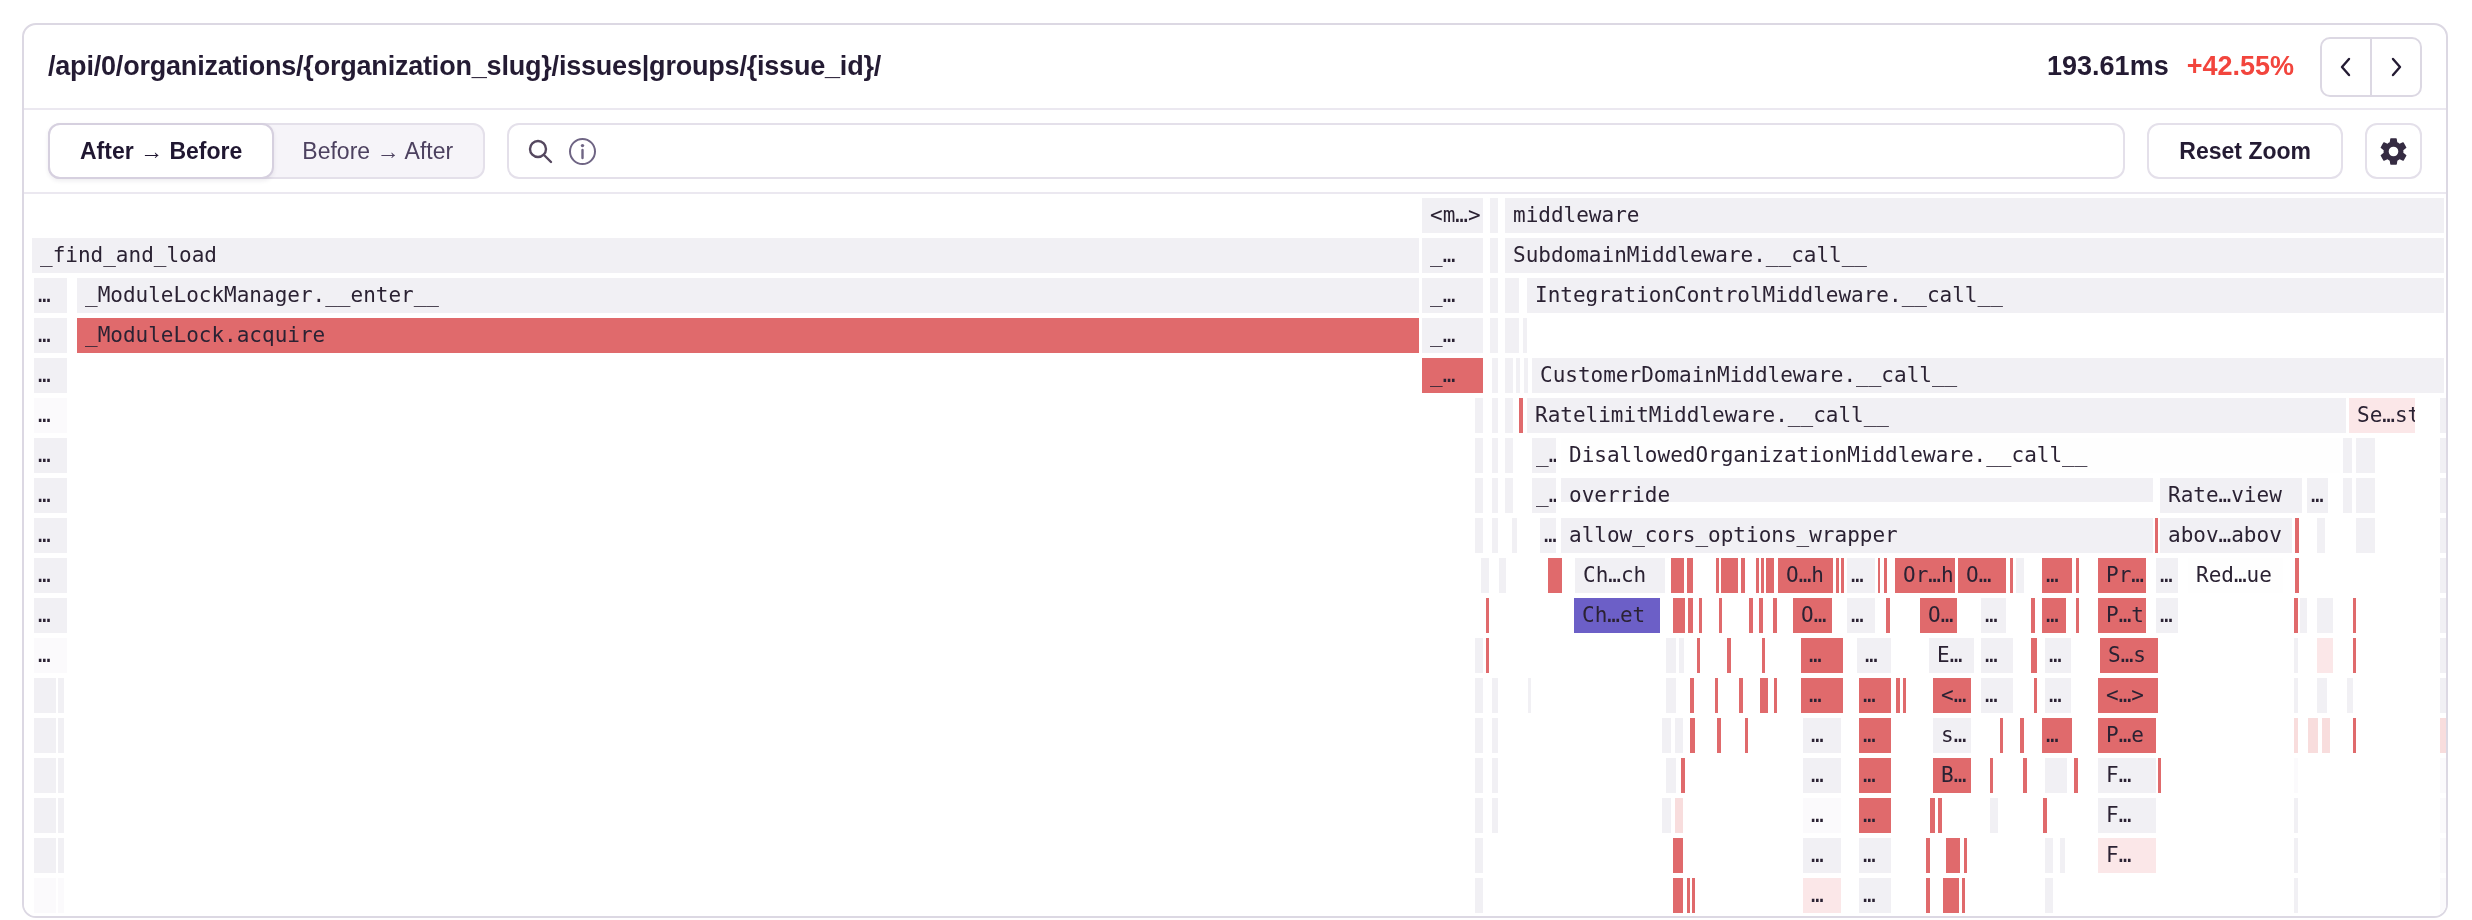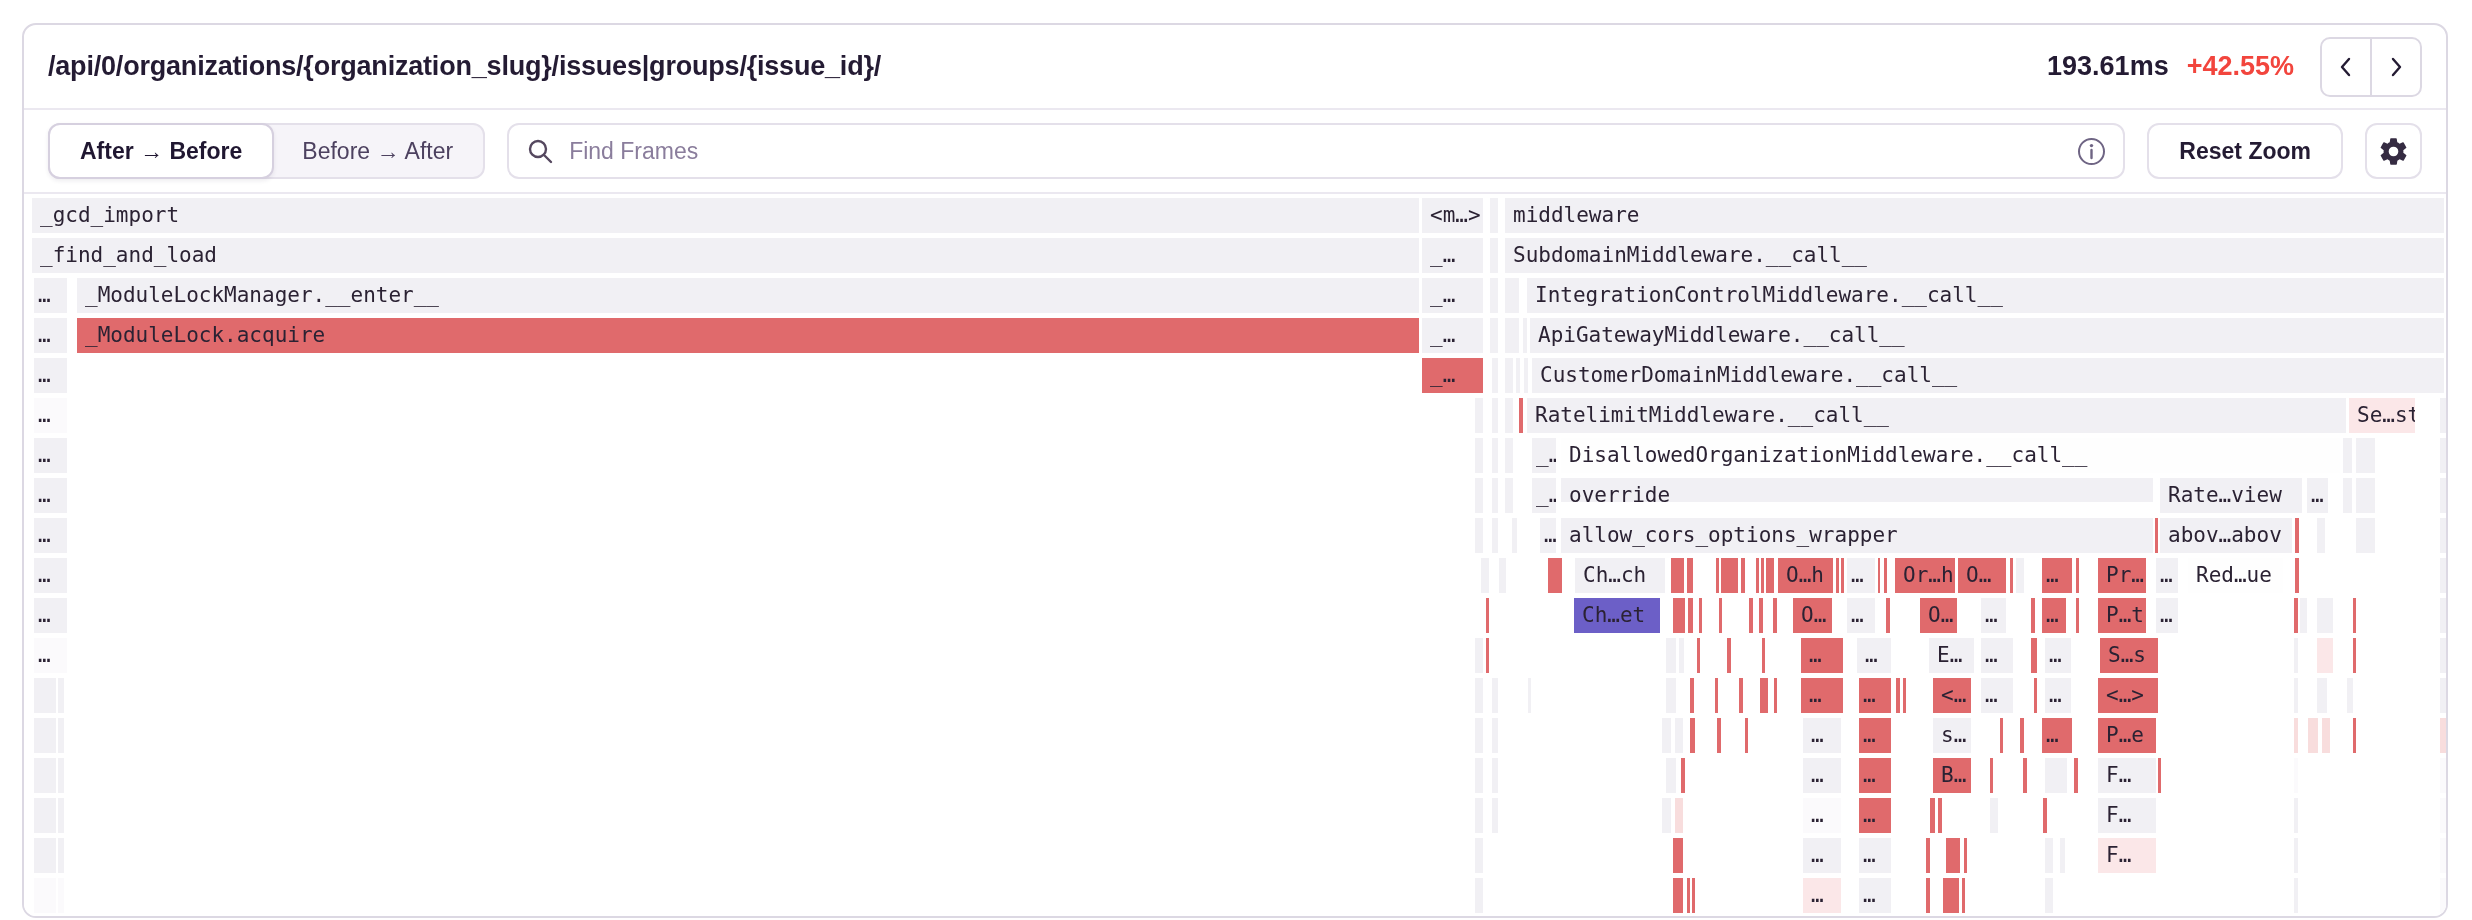--- a/index.html
+++ b/index.html
@@ -82,61 +82,58 @@
       <div class="segment active">After → Before</div>
       <div class="segment">Before → After</div>
     </div>
     <div class="search">
       <span>
         <svg width="30" height="30" viewBox="0 0 30 30">
             <circle cx="13" cy="13" r="8" fill="none" stroke="#55485f" stroke-width="2.4"></circle>
             <line x1="19" y1="19" x2="26" y2="26" stroke="#55485f" stroke-width="2.4" stroke-linecap="round"></line>
           </svg>
       </span>
-      <input type="text" placeholder="Find Frames" style="">
       <span>
         <svg width="31" height="31" viewBox="0 0 31 31">
             <circle cx="15.5" cy="15.5" r="12.5" fill="none" stroke="#6f6584" stroke-width="2"></circle>
             <line x1="15.5" y1="14" x2="15.5" y2="22" stroke="#6f6584" stroke-width="2.4" stroke-linecap="round"></line>
             <circle cx="15.5" cy="9.6" r="1.7" fill="#6f6584"></circle>
           </svg>
       </span>
     </div>
     <button class="reset">Reset Zoom</button>
     <button class="gearbtn">
       <span>
         <svg width="33" height="33" viewBox="0 0 24 24">
             <path fill="#352b42" d="M19.14,12.94a7.43,7.43,0,0,0,.06-.94,7.43,7.43,0,0,0-.06-.94l2.03-1.58a.5.5,0,0,0,.12-.64L19.37,5.52a.5.5,0,0,0-.61-.22l-2.39,1a7.28,7.28,0,0,0-1.62-.94l-.36-2.54a.5.5,0,0,0-.5-.42H10.11a.5.5,0,0,0-.5.42L9.25,5.36a7.28,7.28,0,0,0-1.62.94l-2.39-1a.5.5,0,0,0-.61.22L2.71,8.84a.5.5,0,0,0,.12.64l2.03,1.58a7.43,7.43,0,0,0-.06.94,7.43,7.43,0,0,0,.06.94L2.83,14.52a.5.5,0,0,0-.12.64l1.92,3.32a.5.5,0,0,0,.61.22l2.39-1a7.28,7.28,0,0,0,1.62.94l.36,2.54a.5.5,0,0,0,.5.42h3.84a.5.5,0,0,0,.5-.42l.36-2.54a7.28,7.28,0,0,0,1.62-.94l2.39,1a.5.5,0,0,0,.61-.22l1.92-3.32a.5.5,0,0,0-.12-.64ZM12,15.5A3.5,3.5,0,1,1,15.5,12,3.5,3.5,0,0,1,12,15.5Z"></path>
           </svg>
       </span>
     </button>
   </div>
 
   <div class="flame">
-      <div class="frame" title="_gcd_import" style="left: 8px; top: 4px; width: 1387px; height: 35px; background: rgb(241, 240, 244);">_gcd_import</div>
       <div class="frame" title="&lt;m…&gt;" style="left: 1398px; top: 4px; width: 61px; height: 35px; background: rgb(241, 240, 244);">&lt;m…&gt;</div>
       <div class="frame nolabel" style="left: 1466px; top: 4px; width: 8px; height: 35px; background: rgb(241, 240, 244);"></div>
       <div class="frame" title="middleware" style="left: 1481px; top: 4px; width: 939px; height: 35px; background: rgb(241, 240, 244);">middleware</div>
       <div class="frame" title="_find_and_load" style="left: 8px; top: 44px; width: 1387px; height: 35px; background: rgb(241, 240, 244);">_find_and_load</div>
       <div class="frame" title="_…" style="left: 1398px; top: 44px; width: 61px; height: 35px; background: rgb(241, 240, 244);">_…</div>
       <div class="frame nolabel" style="left: 1466px; top: 44px; width: 8px; height: 35px; background: rgb(241, 240, 244);"></div>
       <div class="frame" title="SubdomainMiddleware.__call__" style="left: 1481px; top: 44px; width: 939px; height: 35px; background: rgb(241, 240, 244);">SubdomainMiddleware.__call__</div>
       <div class="frame" title="…" style="left: 10px; top: 84px; width: 33px; height: 35px; background: rgb(241, 240, 244); padding-left: 4px;">…</div>
       <div class="frame" title="_ModuleLockManager.__enter__" style="left: 53px; top: 84px; width: 1342px; height: 35px; background: rgb(241, 240, 244);">_ModuleLockManager.__enter__</div>
       <div class="frame" title="_…" style="left: 1398px; top: 84px; width: 61px; height: 35px; background: rgb(241, 240, 244);">_…</div>
       <div class="frame nolabel" style="left: 1466px; top: 84px; width: 8px; height: 35px; background: rgb(241, 240, 244);"></div>
       <div class="frame nolabel" style="left: 1481px; top: 84px; width: 14px; height: 35px; background: rgb(241, 240, 244);"></div>
       <div class="frame" title="IntegrationControlMiddleware.__call__" style="left: 1503px; top: 84px; width: 917px; height: 35px; background: rgb(241, 240, 244);">IntegrationControlMiddleware.__call__</div>
       <div class="frame" title="…" style="left: 10px; top: 124px; width: 33px; height: 35px; background: rgb(241, 240, 244); padding-left: 4px;">…</div>
       <div class="frame" title="_ModuleLock.acquire" style="left: 53px; top: 124px; width: 1342px; height: 35px; background: rgb(224, 106, 108);">_ModuleLock.acquire</div>
       <div class="frame" title="_…" style="left: 1398px; top: 124px; width: 61px; height: 35px; background: rgb(241, 240, 244);">_…</div>
       <div class="frame nolabel" style="left: 1466px; top: 124px; width: 8px; height: 35px; background: rgb(241, 240, 244);"></div>
       <div class="frame nolabel" style="left: 1481px; top: 124px; width: 14px; height: 35px; background: rgb(241, 240, 244);"></div>
       <div class="frame nolabel" style="left: 1499px; top: 124px; width: 4px; height: 35px; background: rgb(241, 240, 244);"></div>
-      <div class="frame" title="ApiGatewayMiddleware.__call__" style="left: 1506px; top: 124px; width: 914px; height: 35px; background: rgb(241, 240, 244);">ApiGatewayMiddleware.__call__</div>
       <div class="frame" title="…" style="left: 10px; top: 164px; width: 33px; height: 35px; background: rgb(241, 240, 244); padding-left: 4px;">…</div>
       <div class="frame" title="_…" style="left: 1398px; top: 164px; width: 61px; height: 35px; background: rgb(224, 106, 108);">_…</div>
       <div class="frame nolabel" style="left: 1468px; top: 164px; width: 6px; height: 35px; background: rgb(241, 240, 244);"></div>
       <div class="frame nolabel" style="left: 1481px; top: 164px; width: 8px; height: 35px; background: rgb(241, 240, 244);"></div>
       <div class="frame nolabel" style="left: 1492px; top: 164px; width: 4px; height: 35px; background: rgb(241, 240, 244);"></div>
       <div class="frame nolabel" style="left: 1500px; top: 164px; width: 4px; height: 35px; background: rgb(241, 240, 244);"></div>
       <div class="frame" title="CustomerDomainMiddleware.__call__" style="left: 1508px; top: 164px; width: 912px; height: 35px; background: rgb(241, 240, 244);">CustomerDomainMiddleware.__call__</div>
       <div class="frame" title="…" style="left: 10px; top: 204px; width: 33px; height: 35px; background: rgb(251, 250, 252); padding-left: 4px;">…</div>
       <div class="frame nolabel" style="left: 1451px; top: 204px; width: 8px; height: 35px; background: rgb(241, 240, 244);"></div>
       <div class="frame nolabel" style="left: 1468px; top: 204px; width: 6px; height: 35px; background: rgb(241, 240, 244);"></div>

